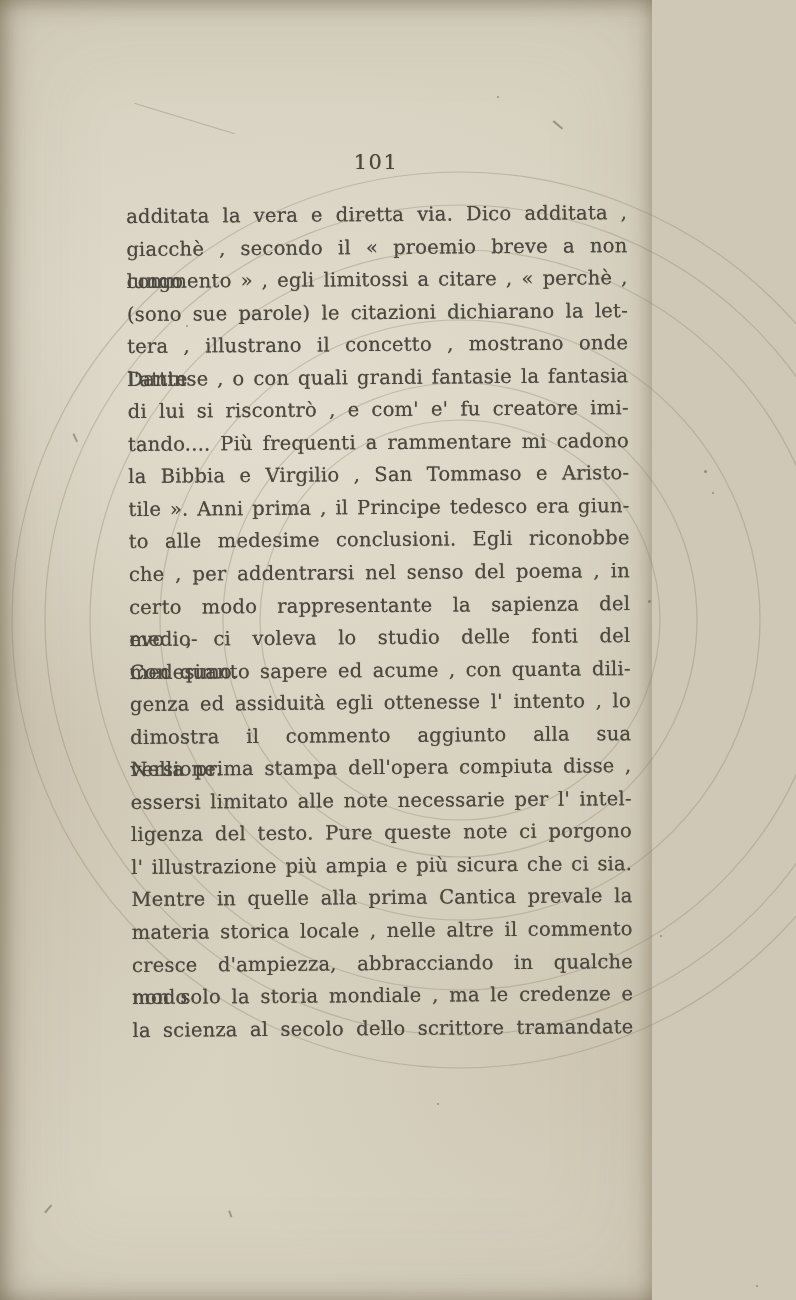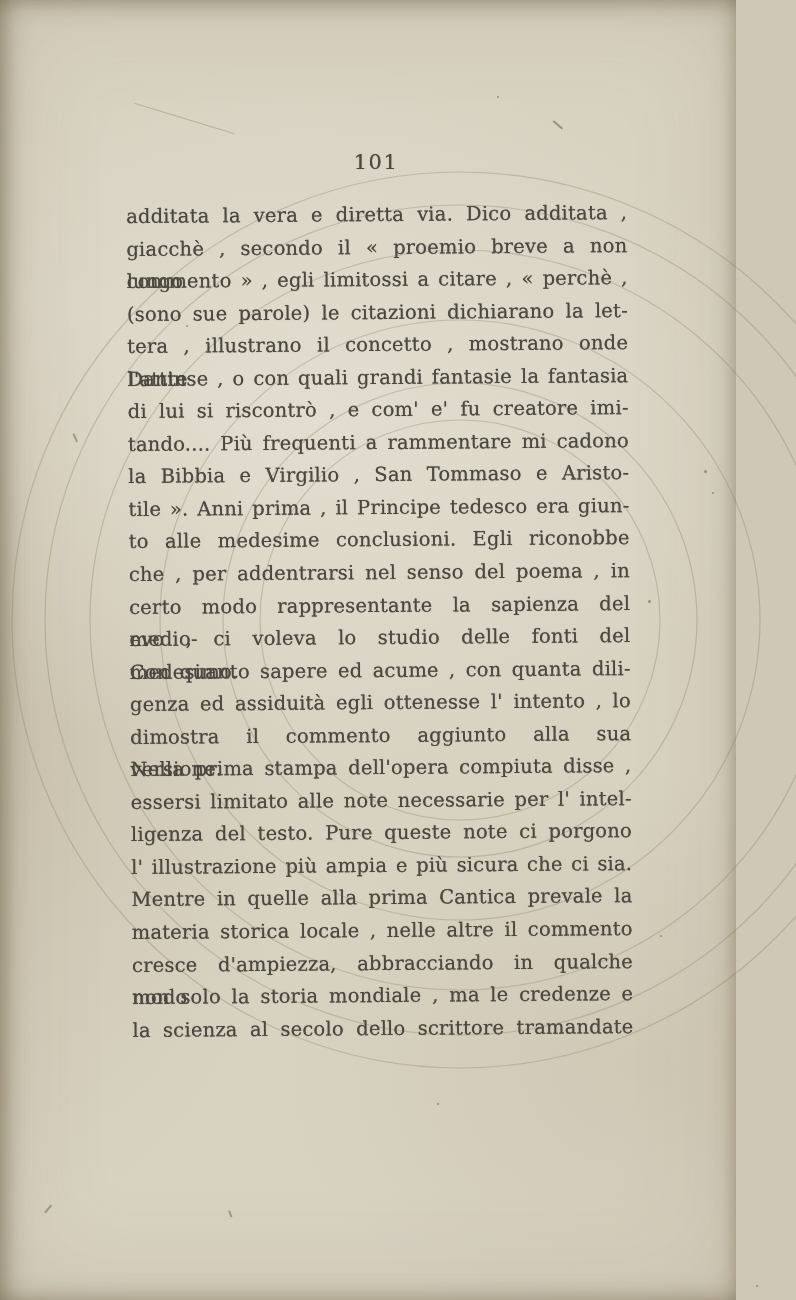--- a/index.html
+++ b/index.html
@@ -8,21 +8,21 @@
   }
   html,body{margin:0;padding:0;}
   body{
     width:796px;height:1300px;
     font-family:"DejaVu Serif", serif;
     overflow:hidden;
     background:#cfc8b6;
   }
   .scan{
     position:relative;
-    width:736px;height:1300px;
+    width:652px;height:1300px;
     background:
       radial-gradient(ellipse 700px 520px at 42% 32%, rgba(250,247,238,0.30), rgba(250,247,238,0) 70%),
       radial-gradient(ellipse 520px 420px at 88% 82%, rgba(135,115,80,0.10), rgba(135,115,80,0) 70%),
       radial-gradient(ellipse 380px 640px at 3% 58%, rgba(135,115,80,0.13), rgba(135,115,80,0) 72%),
       var(--paper);
     box-shadow:
       inset 18px 0 26px -14px rgba(95,83,58,0.55),
       inset -14px 0 22px -14px rgba(95,83,58,0.38),
       inset 0 16px 24px -14px rgba(95,83,58,0.40),
       inset 0 -16px 24px -14px rgba(95,83,58,0.32),

